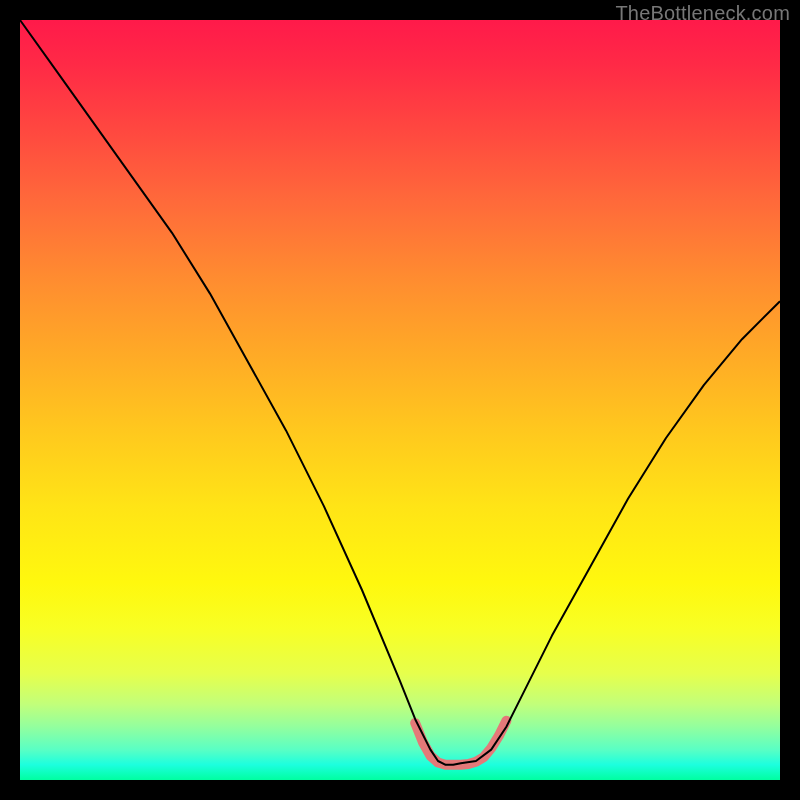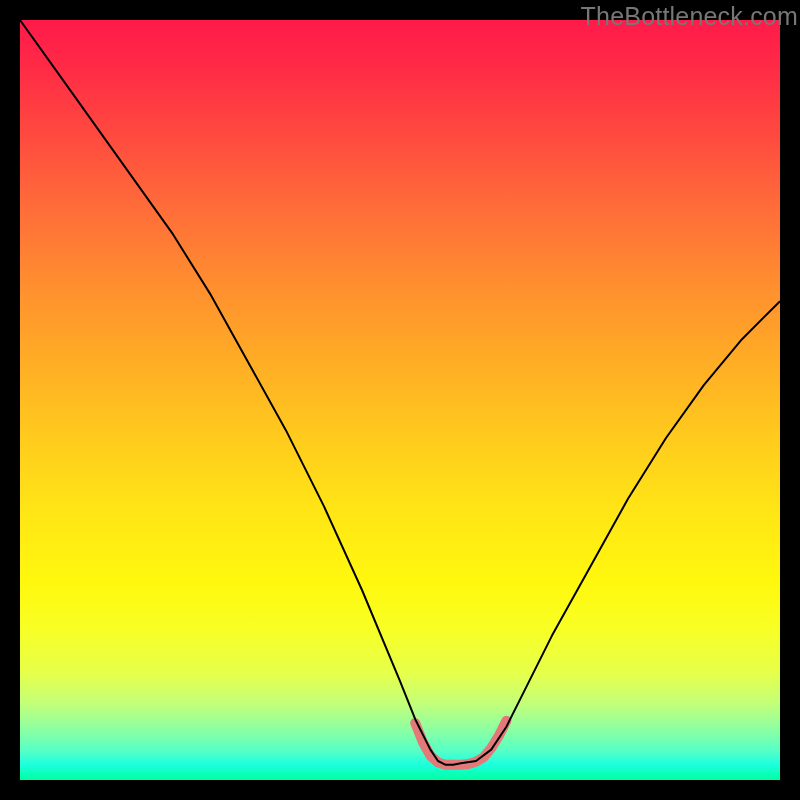--- a/index.html
+++ b/index.html
@@ -40,23 +40,23 @@
       #c2ff7a 90%,
       #93ff9e 93%,
       #5affc4 96%,
       #1cffde 98%,
       #00ffa0 100%
     );
   }
   .watermark {
     position: absolute;
     top: 2px;
-    right: 2px;
+    right: 10px;
     color: #777;
-    font-size: 25px;
+    font-size: 20px;
     font-weight: 500;
     letter-spacing: 0.2px;
     user-select: none;
   }
   svg.curve {
     position: absolute;
     left: 20px;
     top: 20px;
     width: 760px;
     height: 760px;

